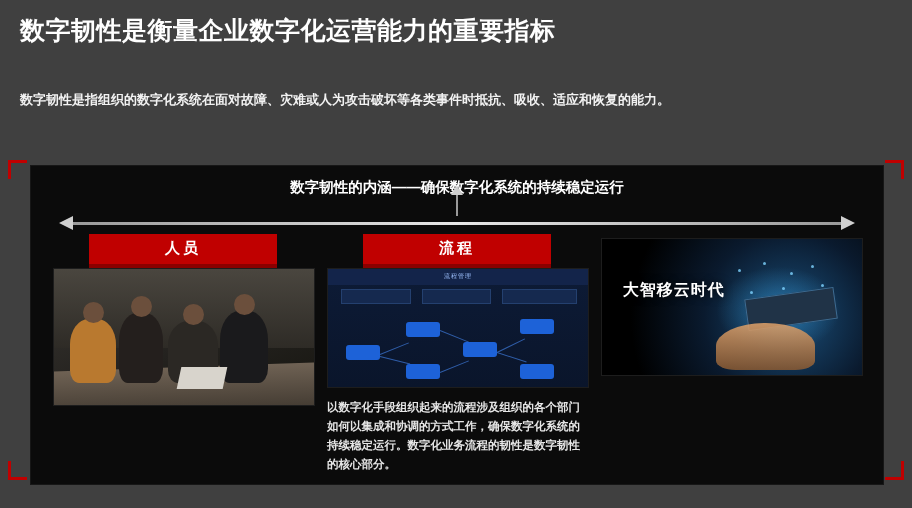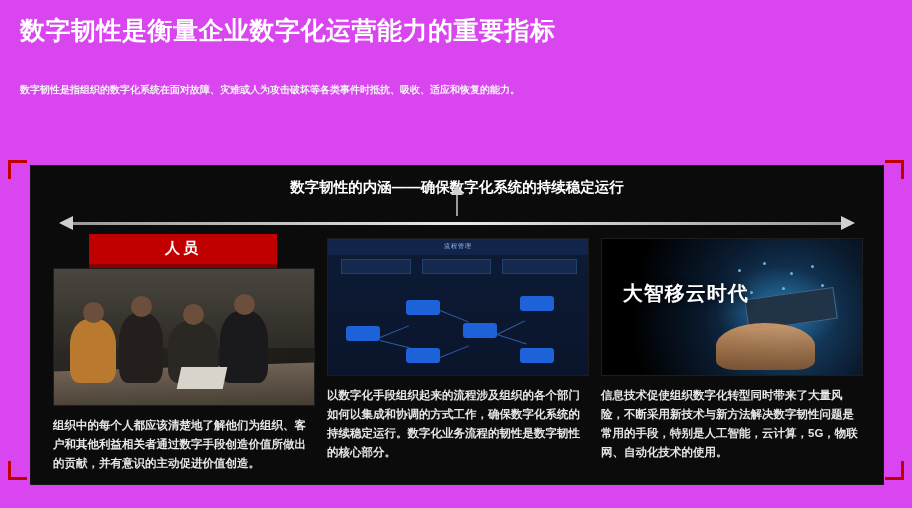--- a/index.html
+++ b/index.html
@@ -11,21 +11,21 @@
     width: 912px;
     height: 508px;
     overflow: hidden;
     font-family: "Liberation Sans", sans-serif;
     color: #fff;
     position: relative;
   }
   .slide {
     position: absolute;
     inset: 0;
-    background: #d946ef;
+    background: #404040;
   }
 
   
   .corner {
     position: absolute;
     border-color: #c00000;
     border-style: solid;
     border-width: 0;
   }
   .corner.tl { left: 8px;  top: 160px; width: 16px; height: 16px; border-left-width: 3px; border-top-width: 3px; }
@@ -44,22 +44,22 @@
     white-space: nowrap;
   }
 
   .lede {
     position: absolute;
     left: 20px;
     top: 82px;
     width: 872px;
   }
   .lede p {
-    margin: 0 0 8px 0;
-    font-size: 10px;
+    margin: 8px 0 8px 0;
+    font-size: 13px;
     font-weight: bold;
     line-height: 1.5;
     color: #f2f2f2;
   }
 
   .panel {
     position: absolute;
     left: 30px;
     top: 165px;
     width: 852px;
@@ -205,21 +205,21 @@
 
   
   .t3 { background: radial-gradient(circle at 72% 58%, #1a4f7a 0%, #0a1a2e 42%, #000 78%); }
   .t3 .glow { position:absolute; right:6%; top:18%; width:52%; height:68%; background: radial-gradient(ellipse at center, rgba(60,170,235,0.45), rgba(0,0,0,0) 65%); }
   .t3 .hand { position:absolute; right:18%; bottom:4%; width:38%; height:34%; background:linear-gradient(180deg,#e2a36a,#8a5a32); border-radius:50% 50% 20% 20%; opacity:.85; }
   .t3 .laptop { position:absolute; right:10%; top:40%; width:34%; height:22%; background:#203347; transform: rotate(-8deg); border:1px solid #3d6c93; }
   .t3 .dots { position:absolute; right:8%; top:14%; width:44%; height:40%; opacity:.8; }
   .t3 .dot { position:absolute; width:3px; height:3px; border-radius:50%; background:#7fd4ff; }
   .t3 .caption {
     position:absolute; left:8%; top:30%;
-    font-size:20px; font-weight:bold; color:#fff;
+    font-size:16px; font-weight:bold; color:#fff;
     text-shadow: 0 0 8px rgba(0,0,0,.9);
     letter-spacing:1px;
   }
 </style>
 </head>
 <body>
 
 <div class="slide">
 
   <div class="corner tl"></div>
@@ -258,24 +258,24 @@
               <div class="head"></div>
             </div>
           <div class="p p3">
               <div class="head"></div>
             </div>
           <div class="p p4">
               <div class="head"></div>
             </div>
           <div class="laptop"></div>
         </div>
-        <div class="col-text">组织中的每个人都应该清楚地了解他们为组织、客户和其他利益相关者通过数字手段创造价值所做出的贡献，并有意识的主动促进价值创造。</div>
       </div>
 
       <div class="col">
+        <div class="col-head">流程</div>
         <div class="thumb t2">
           <div class="bar">
             <div class="tl">流程管理</div>
           </div>
           <div class="card c1"></div>
           <div class="card c2"></div>
           <div class="card c3"></div>
           <div class="ln" style="left:20%; top:72%; width:12%; transform:rotate(-22deg);"></div>
           <div class="ln" style="left:20%; top:74%; width:12%; transform:rotate(14deg);"></div>
           <div class="ln" style="left:43%; top:52%; width:12%; transform:rotate(22deg);"></div>
@@ -301,18 +301,17 @@
             <div class="dot" style="left:55%; top:26%;"></div>
             <div class="dot" style="left:74%; top:12%;"></div>
             <div class="dot" style="left:20%; top:60%;"></div>
             <div class="dot" style="left:48%; top:54%;"></div>
             <div class="dot" style="left:82%; top:48%;"></div>
           </div>
           <div class="laptop"></div>
           <div class="hand"></div>
           <div class="caption">大智移云时代</div>
         </div>
-        <div class="col-text">信息技术促使组织数字化转型同时带来了大量风险，不断采用新技术与新方法解决数字韧性问题是常用的手段，特别是人工智能，云计算，5G，物联网、自动化技术的使用。</div>
       </div>
 
     </div>
   </div>
 </div>
 
 </body></html>

